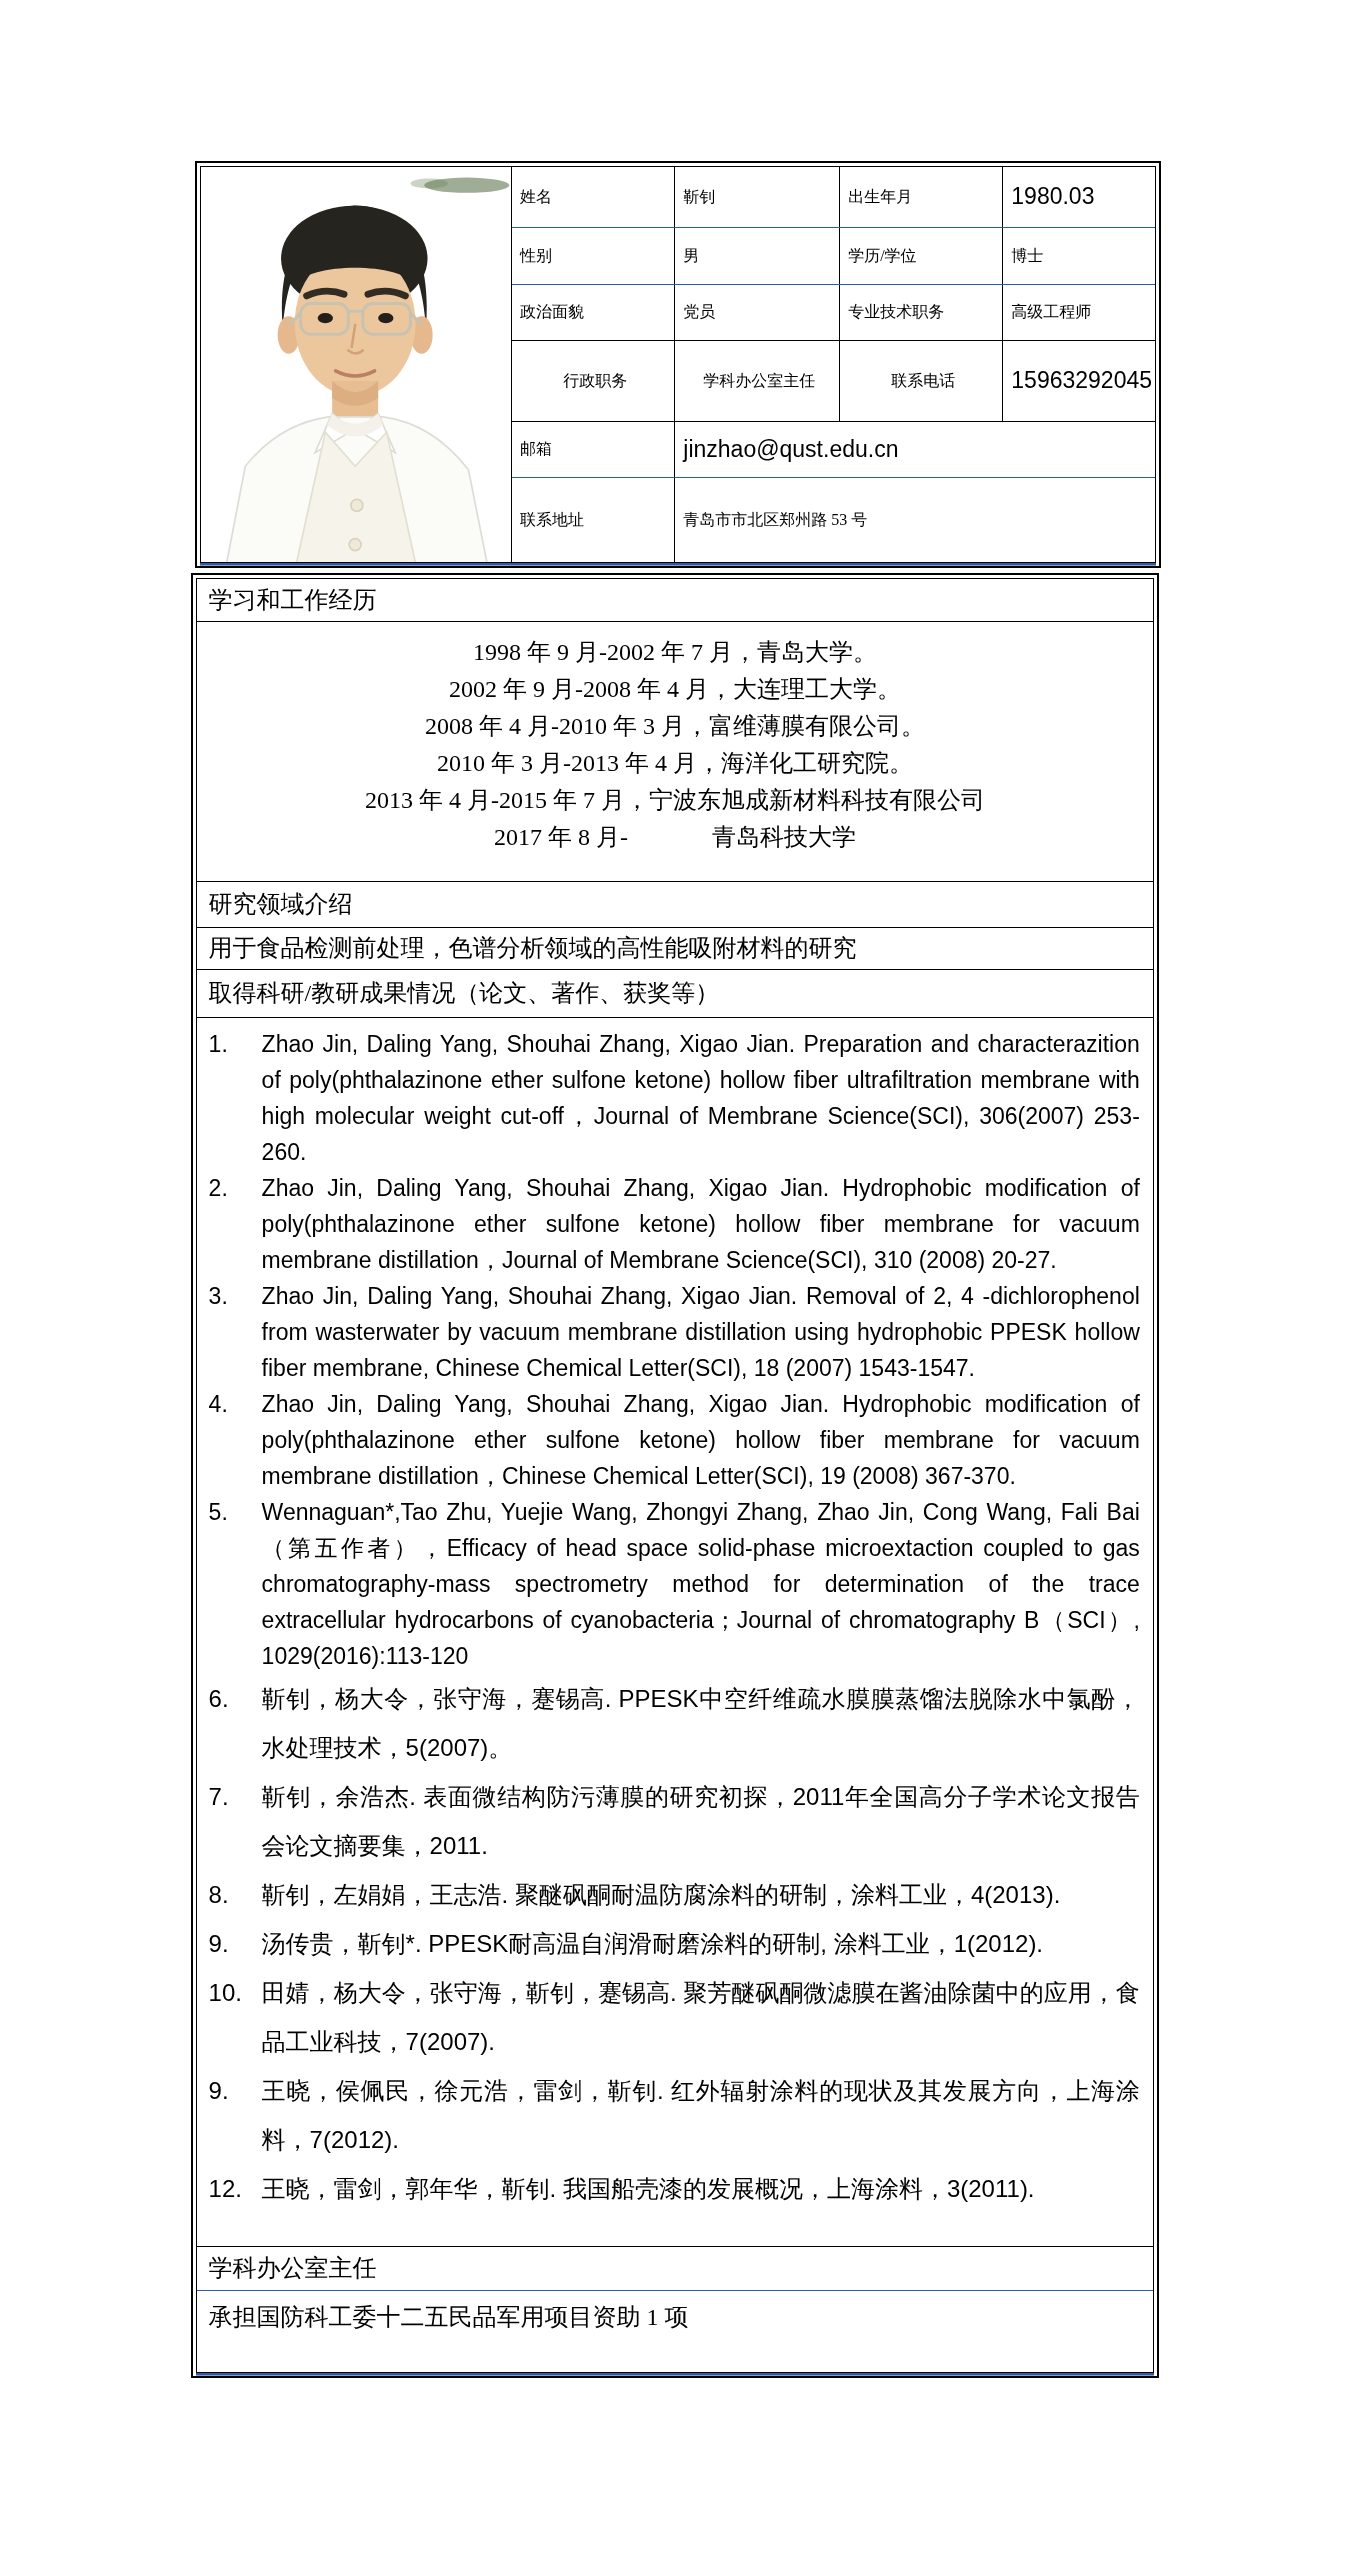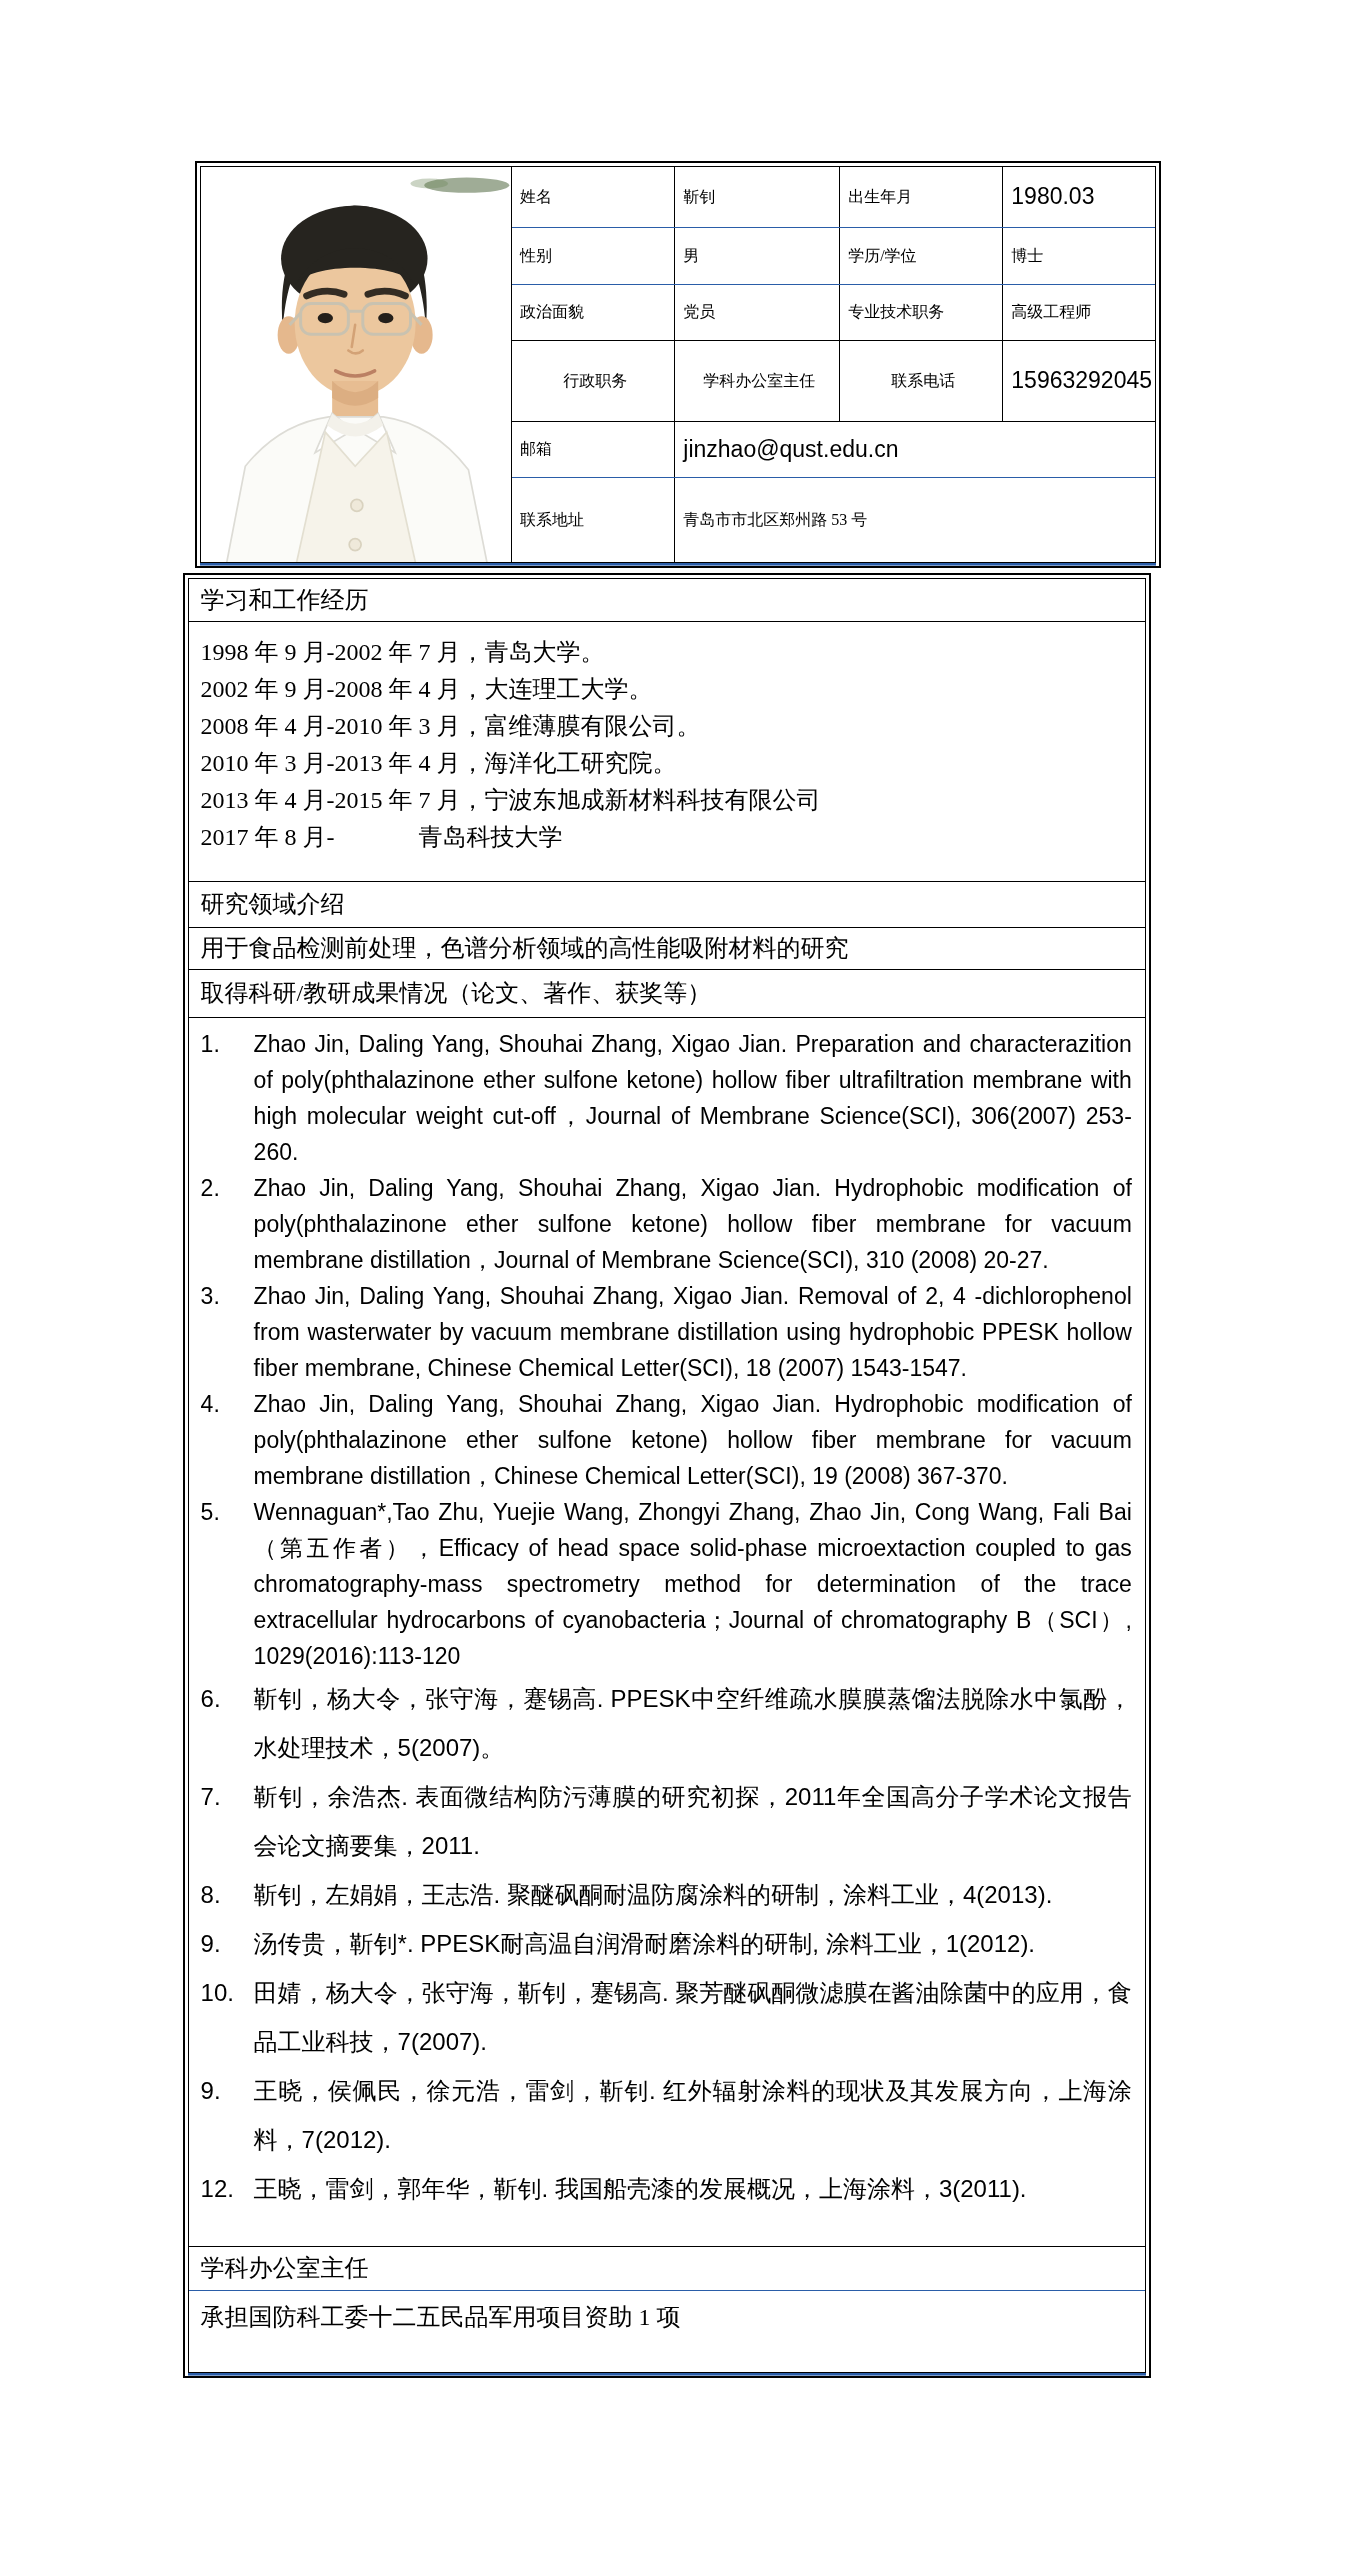--- a/index.html
+++ b/index.html
@@ -28,35 +28,35 @@
     font-size:16px;padding:1.7px 3.4px 1.7px 8.5px;vertical-align:middle;
     overflow:hidden;line-height:1.35;
   }
   .info-table td:last-child{border-right:none;}
   .info-table tr:last-child td{border-bottom:none;}
   .info-table tr.blue-sep td{border-bottom:1.7px solid var(--blue);}
   .info-table td.val-latin{font-family:var(--sans);font-size:23px;}
 
   
   .main-box{
-    position:absolute;left:183px;top:573px;width:968px;height:1805px;
+    position:absolute;left:191px;top:573px;width:968px;height:1805px;
     border:2.6px solid #000;padding:2.6px;box-sizing:border-box;background:#fff;
   }
   .main-inner{
     height:100%;display:flex;flex-direction:column;box-sizing:border-box;
     border:0.9px solid #000;box-shadow:0 2.6px 0 var(--blue);background:#fff;overflow:hidden;
   }
   .sec-header{
     flex:0 0 auto;display:flex;align-items:center;box-sizing:border-box;
     border-bottom:1.7px solid #000;padding:0 12px;font-size:24px;
   }
   .sec-header.blue-b{border-bottom-color:var(--blue);}
   .sec-body{flex:0 0 auto;box-sizing:border-box;border-bottom:1.7px solid #000;overflow:hidden;}
 
-  .history{height:260px;font-size:24px;line-height:37px;padding:12px 12px 0 12px;white-space:pre-wrap;}
+  .history{height:260px;font-size:24px;line-height:37px;padding:12px 12px 0 12px;white-space:pre-wrap;text-align:center;}
   .research{height:42px;font-size:24px;line-height:40px;padding:0 12px;}
   .achievements{height:1229px;padding:8.5px 13.6px 0 12px;font-family:var(--sans);}
   .intro{font-size:23px;line-height:36px;text-indent:48px;}
   .pub{display:flex;}
   .pub .num{flex:0 0 53px;}
   .pub .txt{flex:1;text-align:justify;}
   .pub-en{font-size:23px;line-height:36px;}
   .pub-cn{font-size:24px;line-height:49px;}
   .projects{flex:1 1 auto;border-bottom:none;font-size:24px;line-height:37px;padding:8.5px 12px 0 12px;}
 </style>

